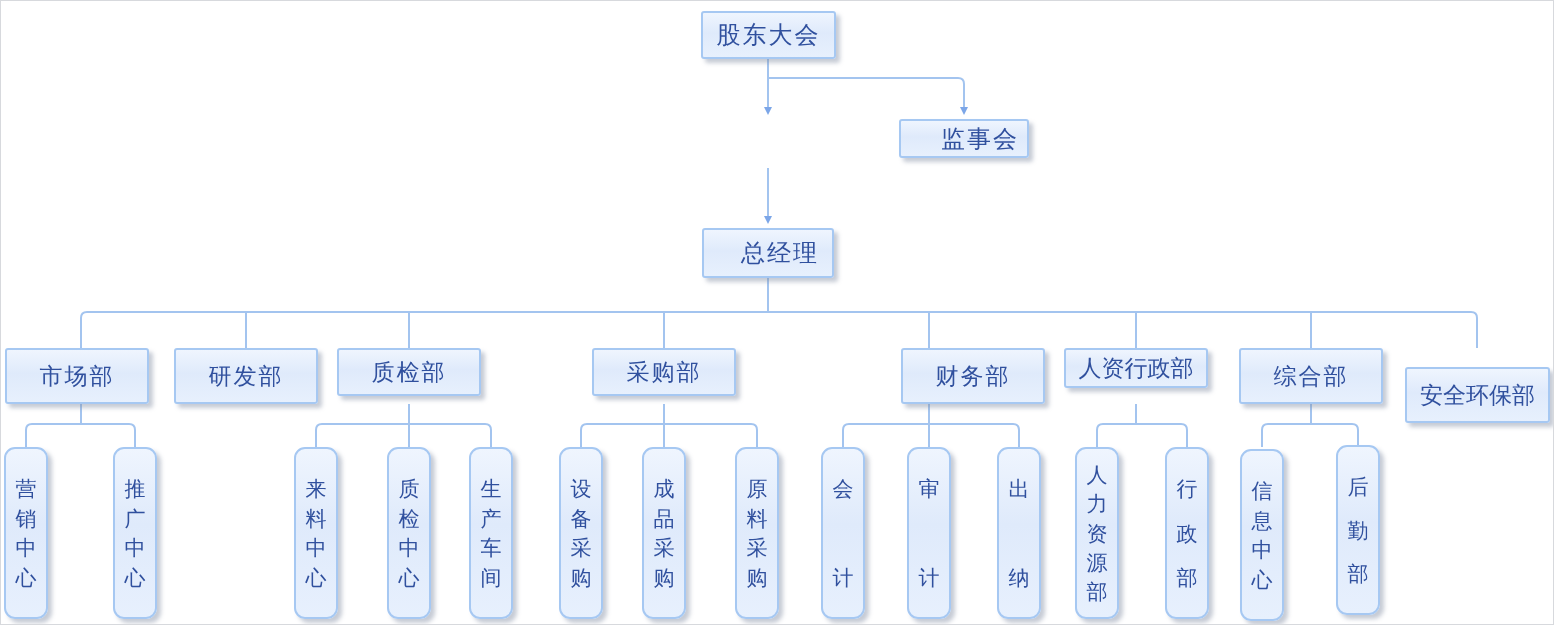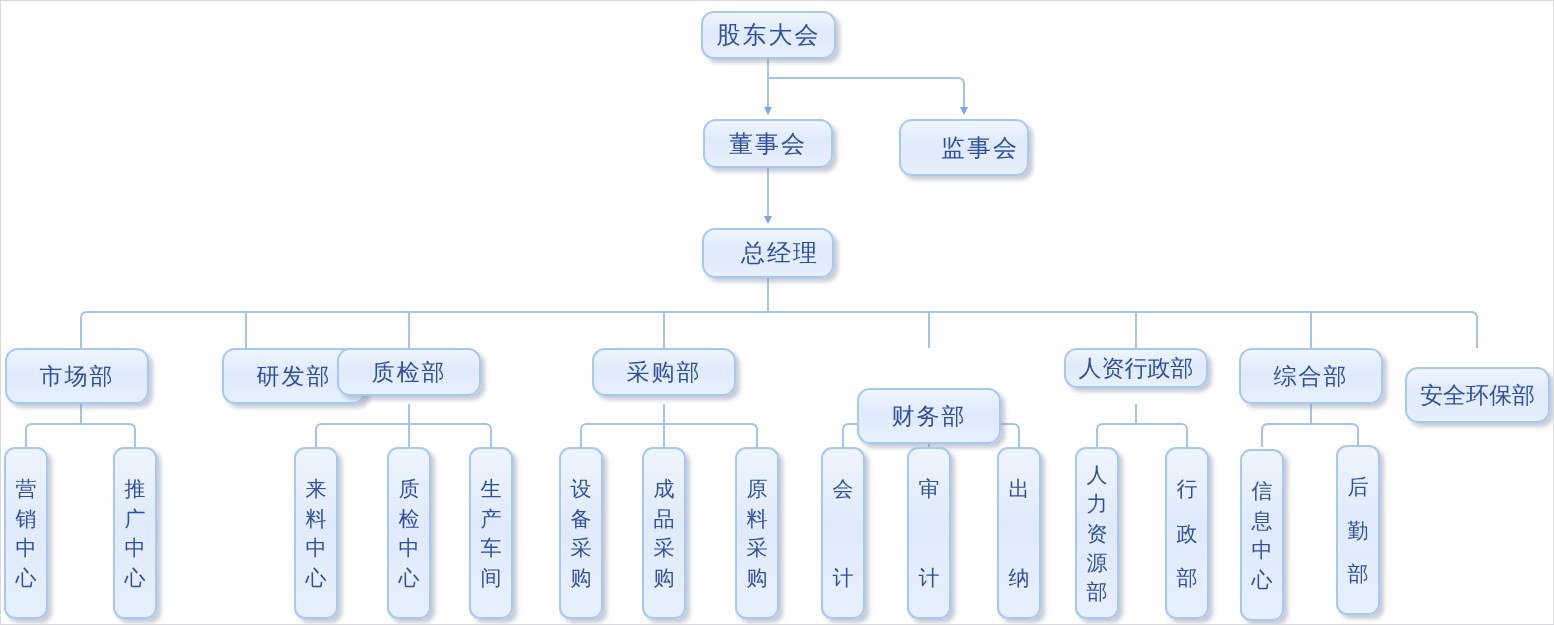--- a/index.html
+++ b/index.html
@@ -19,21 +19,21 @@
     width: 1554px; height: 625px;
     pointer-events: none;
   }
   .node {
     position: absolute;
     display: flex;
     align-items: center;
     justify-content: center;
     background: linear-gradient(180deg, #eff5fe 0%, #dfeafb 45%, #e7f0fd 100%);
     border: 2px solid #a6c8f2;
-    border-radius: 13px;
+    border-radius: 3px;
     box-shadow: 4px 4px 4px rgba(128, 140, 162, 0.45);
     color: #30509e;
     font-size: 23px;
     letter-spacing: 2px;
     cursor: default;
     white-space: nowrap;
   }
   .node.top { font-size: 24px; }
   .vnode {
     position: absolute;
@@ -99,30 +99,29 @@
       <path d="M1135,403 V423"></path>
       <path d="M1096,446 V429 Q1096,423 1102,423 H1180 Q1186,423 1186,429 V446"></path>
 
       <path d="M1310,403 V423"></path>
       <path d="M1261,446 V429 Q1261,423 1267,423 H1351 Q1357,423 1357,429 V446"></path>
     </g>
   </svg>
 
   <div class="node top" style="left:700px; top:10px; width:135px; height:48px;">股东大会</div>
 
-  <div class="node top" style="left:702px; top:118px; width:130px; height:49px;">董事会</div>
-  <div class="node top" style="left:898px; top:118px; width:130px; height:57px;padding-left:32px;">监事会</div>
+  <div class="node top" style="left:898px; top:118px; width:130px; height:39px;padding-left:32px;">监事会</div>
 
   <div class="node top" style="left:701px; top:227px; width:132px; height:50px;padding-left:24px;">总经理</div>
 
   <div class="node" style="left:4px;    top:347px; width:144px; height:56px;">市场部</div>
-  <div class="node" style="left:173px;  top:347px; width:144px; height:56px;margin-left:48px;">研发部</div>
+  <div class="node" style="left:173px;  top:347px; width:144px; height:56px;">研发部</div>
   <div class="node" style="left:336px;  top:347px; width:144px; height:48px;">质检部</div>
   <div class="node" style="left:591px;  top:347px; width:144px; height:48px;">采购部</div>
-  <div class="node" style="left:856px;  top:347px; width:144px; height:56px;margin-top:40px;">财务部</div>
+  <div class="node" style="left:900px;  top:347px; width:144px; height:56px;">财务部</div>
   <div class="node" style="left:1063px; top:347px; width:144px; height:40px; letter-spacing:0;">人资行政部</div>
   <div class="node" style="left:1238px; top:347px; width:144px; height:56px;">综合部</div>
   <div class="node" style="left:1404px; top:366px; width:145px; height:56px; letter-spacing:0;">安全环保部</div>
 
   <div class="vnode" style="left:3px; top:446px; width:44px; height:172px;">
     <div class="v-label">
         <span class="v-char">营</span>
         <span class="v-char">销</span>
         <span class="v-char">中</span>
         <span class="v-char">心</span>

